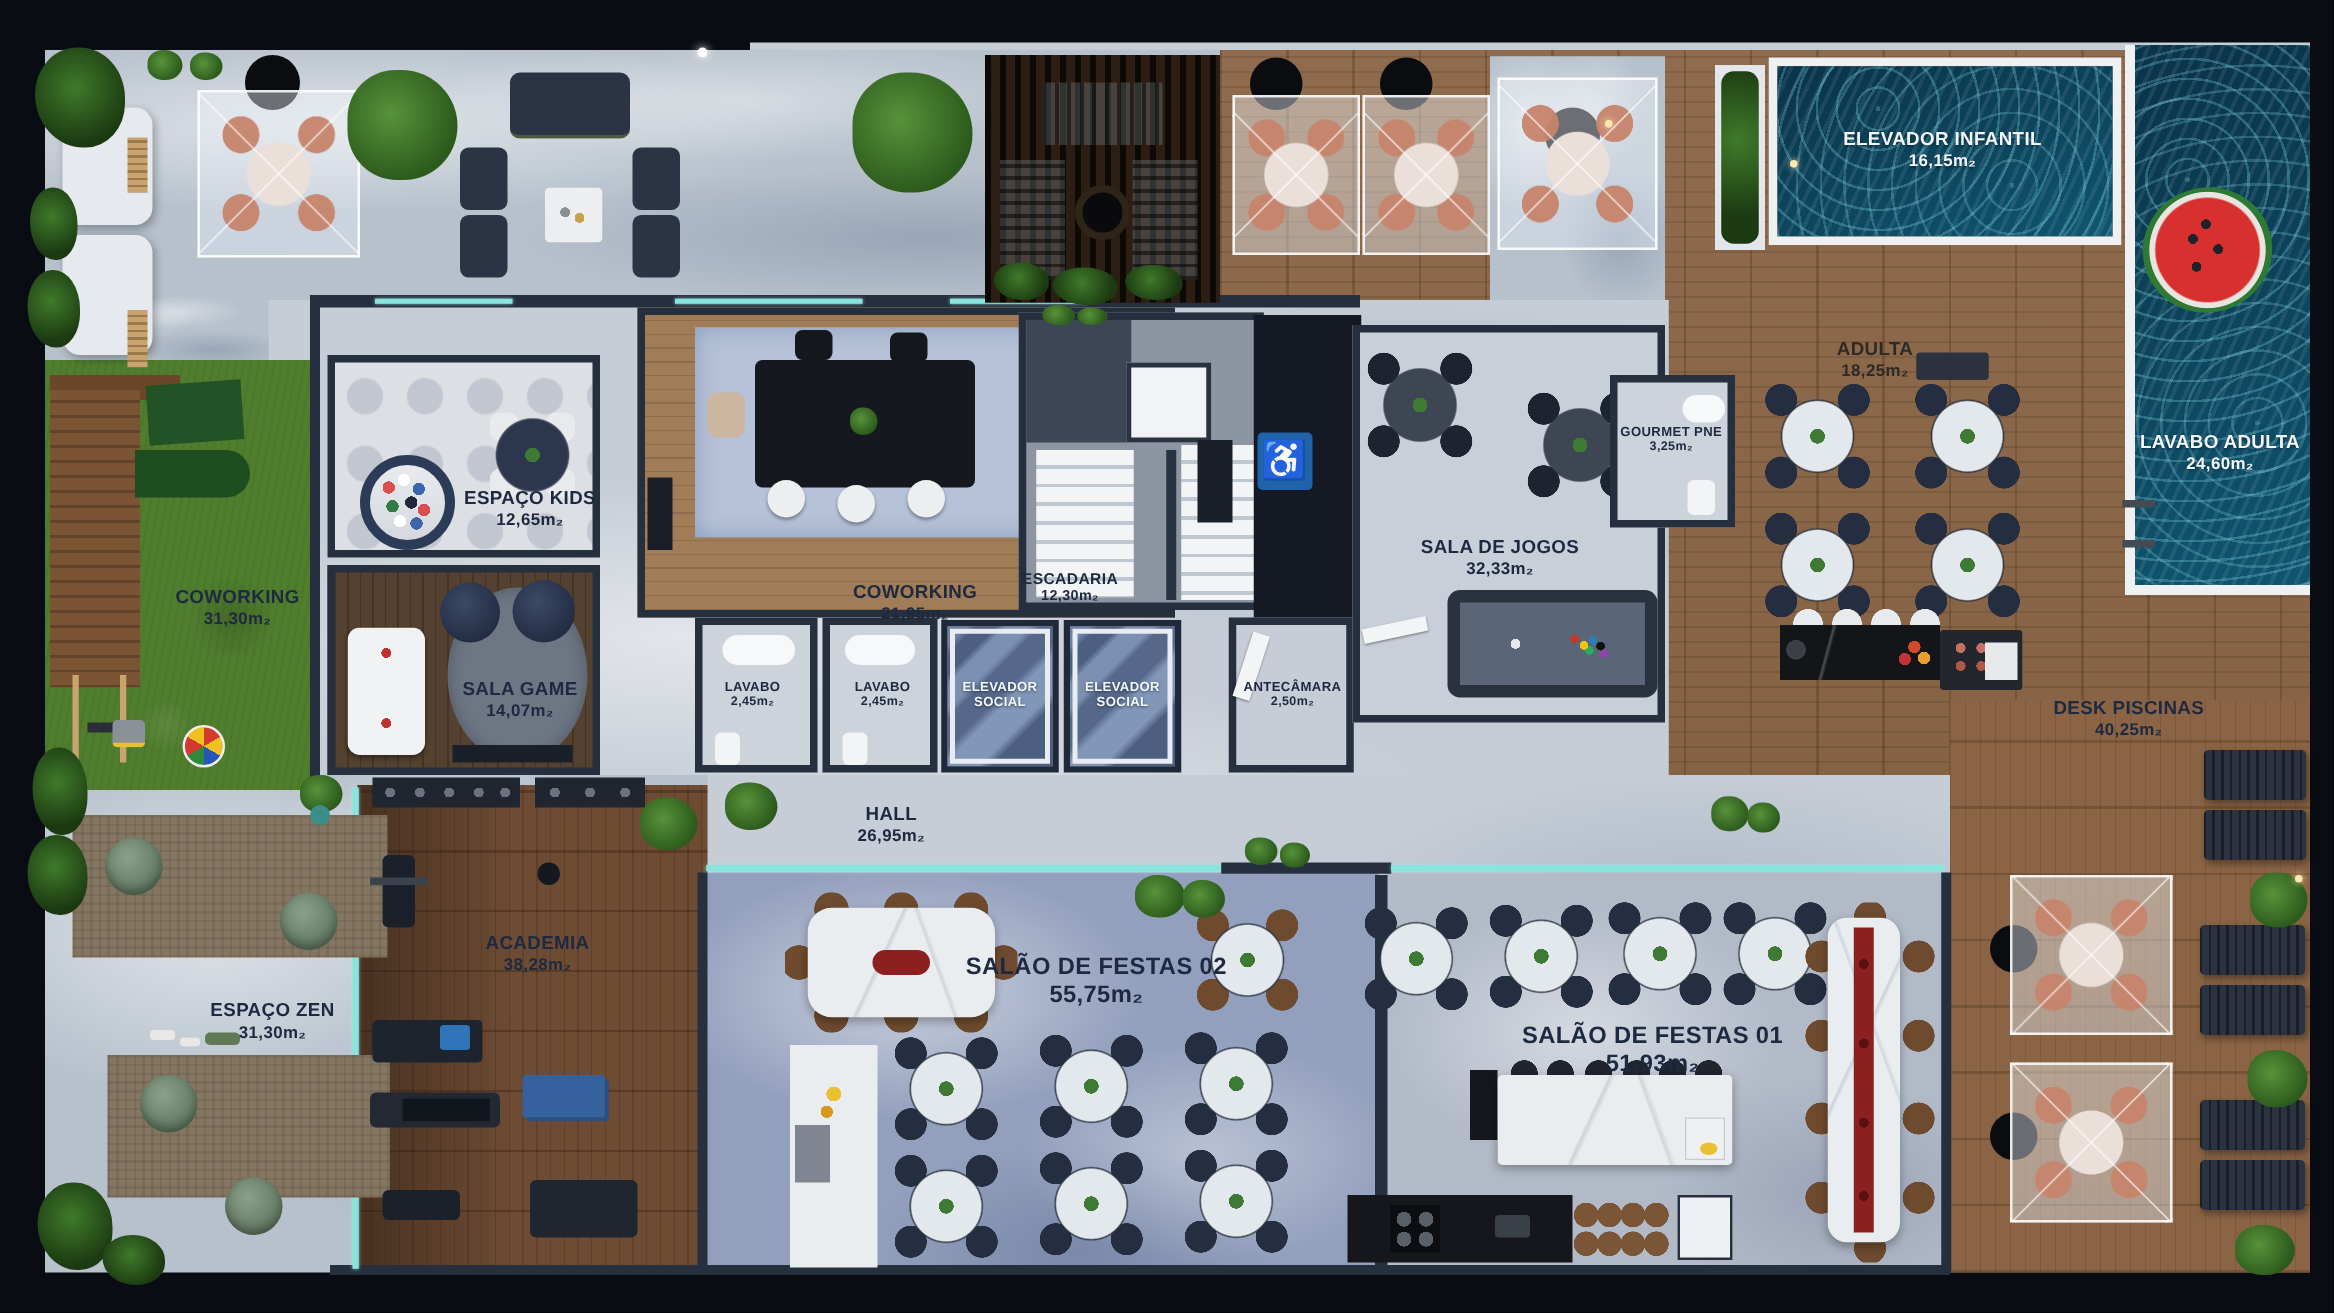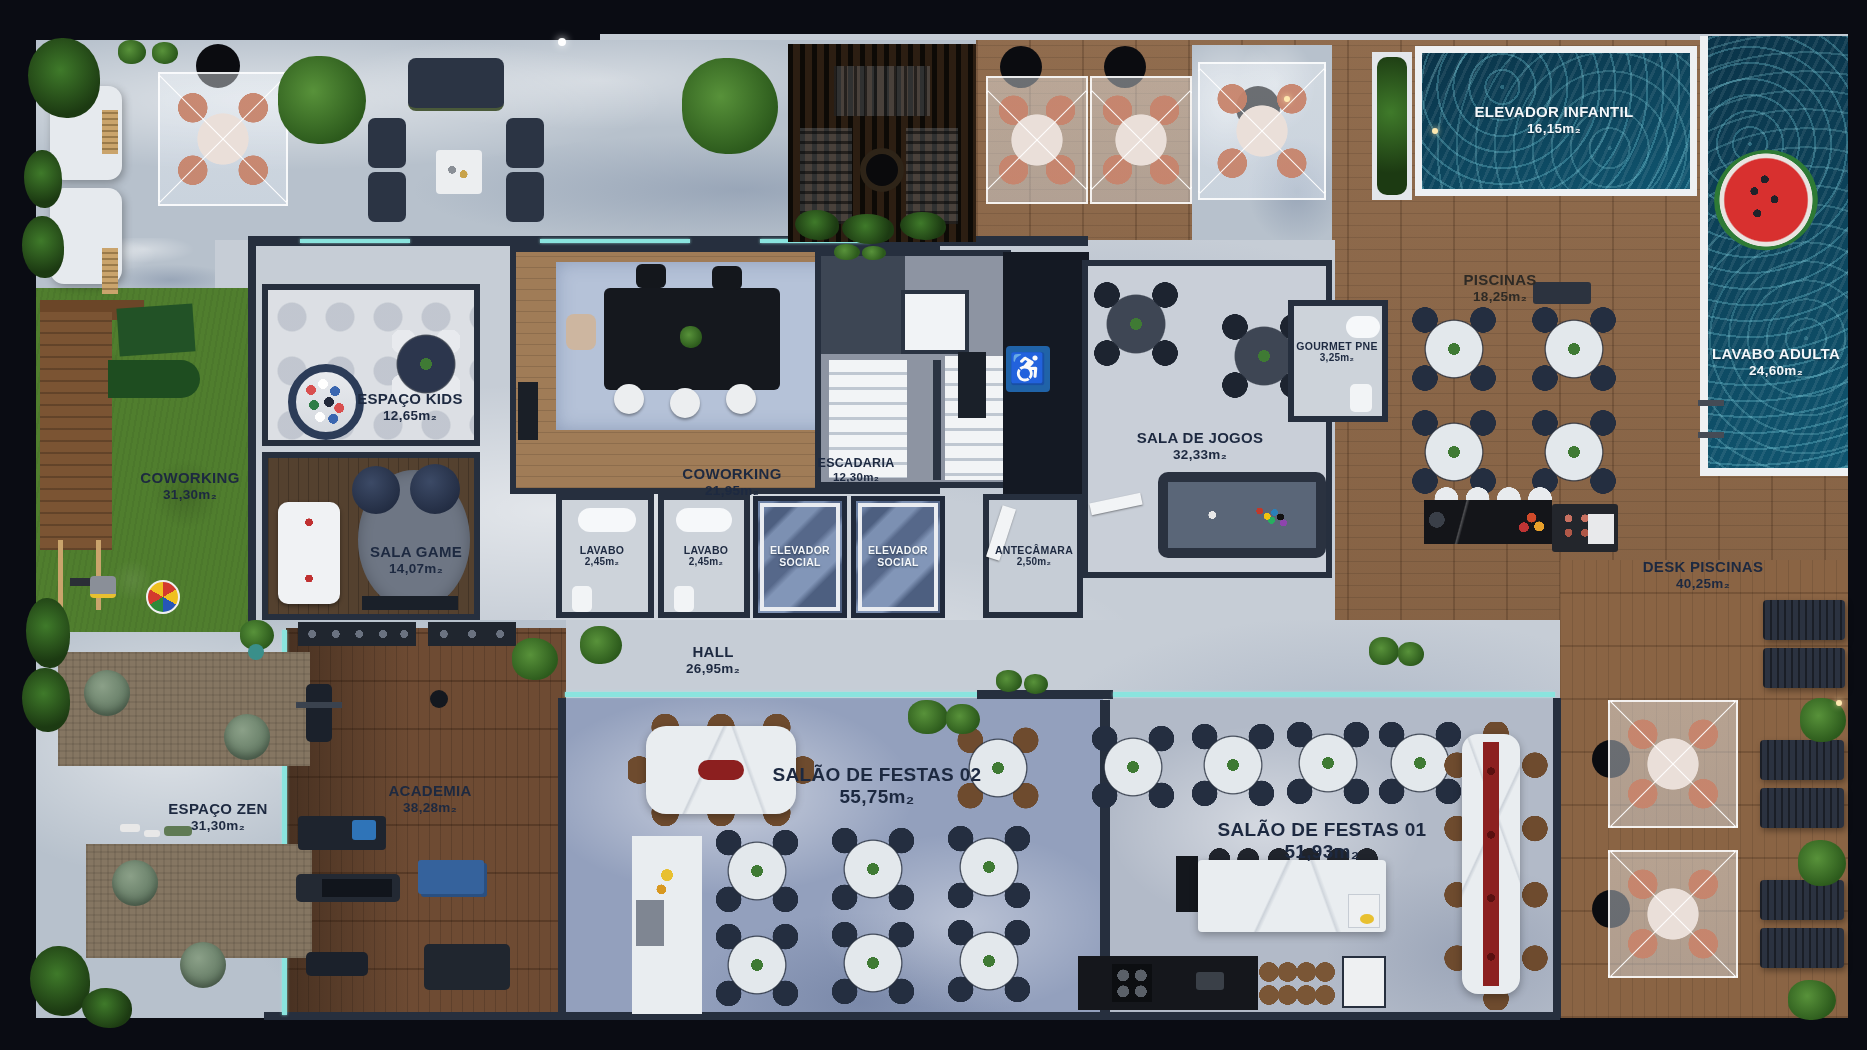--- a/index.html
+++ b/index.html
@@ -388,21 +388,21 @@
   <div class="abs green" style="left:1788px;top:980px;width:48px;height:40px"></div>
   <div class="abs" style="left:1592px;top:740px;width:38px;height:38px;border-radius:50%;background:#0b0c10"></div>
   <div class="abs" style="left:1592px;top:890px;width:38px;height:38px;border-radius:50%;background:#0b0c10"></div>
   <div class="abs cabana" style="left:1608px;top:700px;width:130px;height:128px"></div>
   <div class="abs cabana" style="left:1608px;top:850px;width:130px;height:128px"></div>
 
   <div class="lbl" style="left:190px;top:486px">
     <div class="nm">COWORKING</div>
       <div class="ar">31,30m₂</div>
   </div>
-  <div class="lbl" style="left:410px;top:407px">
+  <div class="lbl" style="left:424px;top:407px">
     <div class="nm">ESPAÇO KIDS</div>
       <div class="ar">12,65m₂</div>
   </div>
   <div class="lbl" style="left:416px;top:560px">
     <div class="nm">SALA GAME</div>
       <div class="ar">14,07m₂</div>
   </div>
   <div class="lbl" style="left:732px;top:482px">
     <div class="nm">COWORKING</div>
       <div class="ar">21,95m₂</div>
@@ -431,40 +431,40 @@
   </div>
   <div class="lbl" style="left:1200px;top:446px">
     <div class="nm">SALA DE JOGOS</div>
       <div class="ar">32,33m₂</div>
   </div>
   <div class="lbl xs" style="left:1337px;top:352px">
     <div class="nm">GOURMET PNE</div>
       <div class="ar">3,25m₂</div>
   </div>
   <div class="lbl woodtone" style="left:1500px;top:288px">
-    <div class="nm">PISCINAS</div>
+    <div class="nm">ADULTA</div>
       <div class="ar">18,25m₂</div>
   </div>
   <div class="lbl light" style="left:1554px;top:120px">
     <div class="nm">ELEVADOR INFANTIL</div>
       <div class="ar">16,15m₂</div>
   </div>
   <div class="lbl light" style="left:1776px;top:362px">
     <div class="nm">LAVABO ADULTA</div>
       <div class="ar">24,60m₂</div>
   </div>
   <div class="lbl" style="left:1703px;top:575px">
     <div class="nm">DESK PISCINAS</div>
       <div class="ar">40,25m₂</div>
   </div>
   <div class="lbl" style="left:713px;top:660px">
     <div class="nm">HALL</div>
       <div class="ar">26,95m₂</div>
   </div>
-  <div class="lbl" style="left:430px;top:799px">
+  <div class="lbl" style="left:430px;top:763px">
     <div class="nm">ACADEMIA</div>
       <div class="ar">38,28m₂</div>
   </div>
   <div class="lbl" style="left:218px;top:817px">
     <div class="nm">ESPAÇO ZEN</div>
       <div class="ar">31,30m₂</div>
   </div>
   <div class="lbl lg" style="left:877px;top:786px">
     <div class="nm">SALÃO DE FESTAS 02</div>
       <div class="ar">55,75m₂</div>

